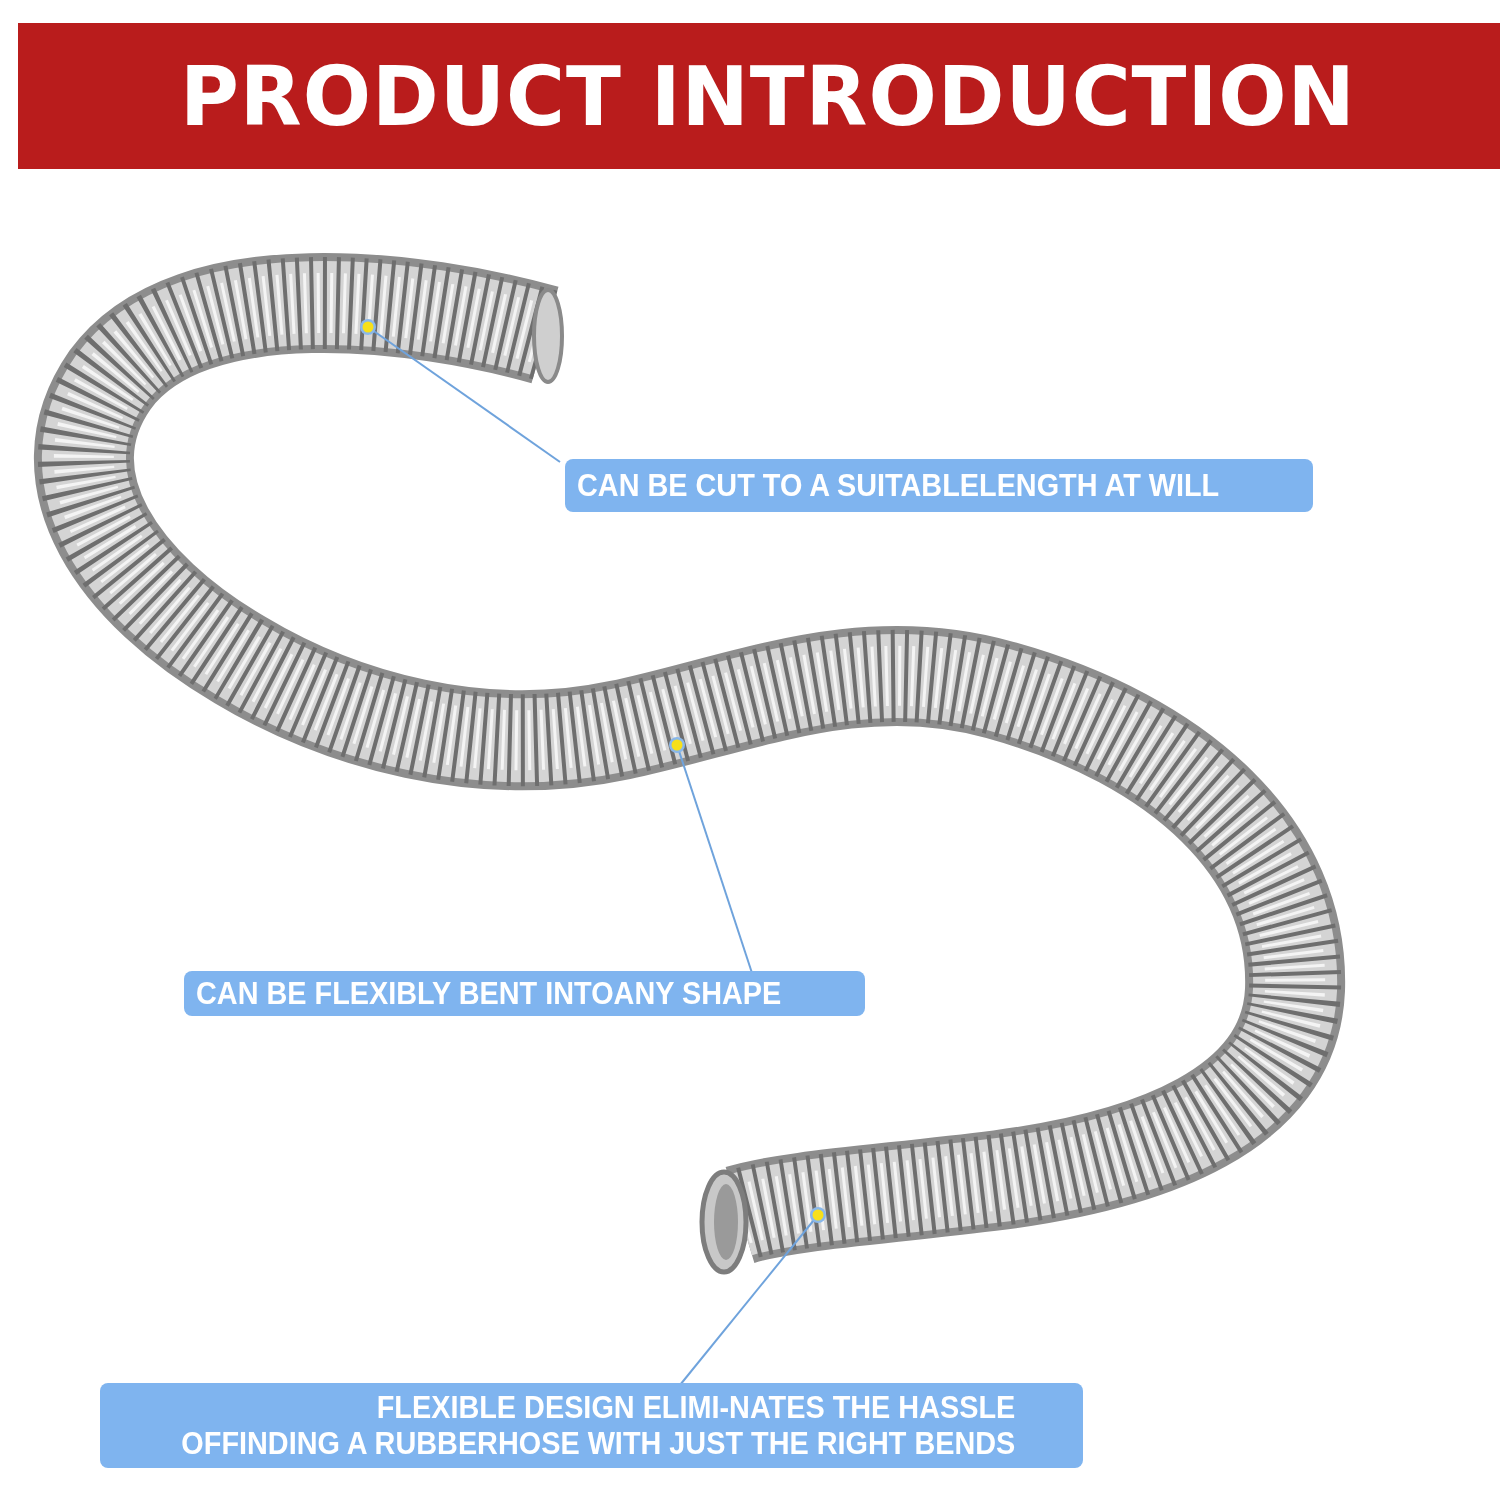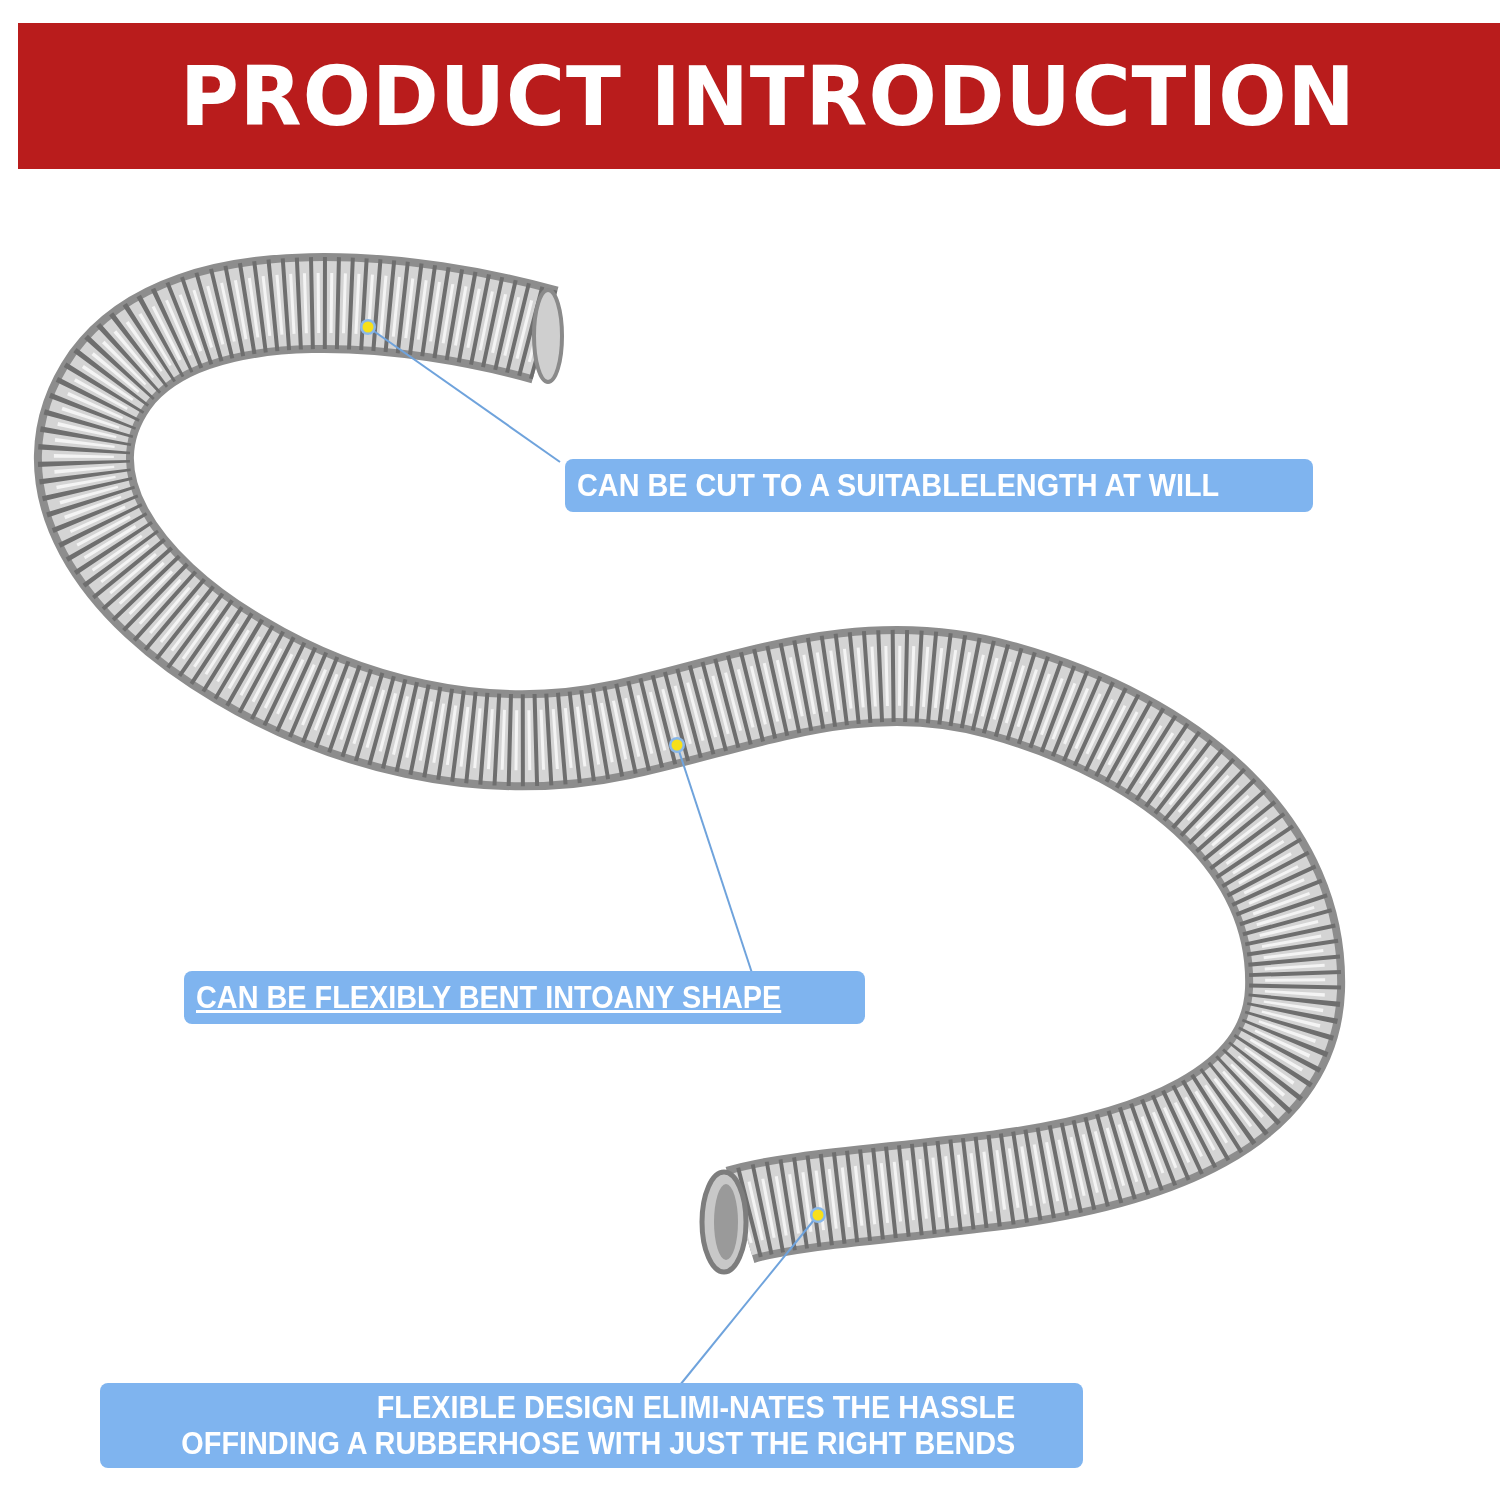--- a/index.html
+++ b/index.html
@@ -16,21 +16,21 @@
     white-space: nowrap;
   }
   .hose-svg { position: absolute; left: 0; top: 0; width: 1500px; height: 1500px; }
   .callout {
     position: absolute; background: #7fb4ef; color: #ffffff; border-radius: 8px;
     font-weight: bold; font-family: "Liberation Sans", sans-serif;
     box-sizing: border-box; white-space: nowrap;
     display: flex; flex-direction: column; justify-content: center; margin-left: 40px;
   }
   .callout-1 { left: 525px; top: 459px; width: 748px; height: 53px; font-size: 31px; padding-left: 12px; }
-  .callout-2 { left: 144px; top: 971px; width: 681px; height: 53px; font-size: 31px; padding-left: 12px; text-decoration: underline; }
+  .callout-2 { left: 144px; top: 971px; width: 681px; height: 45px; font-size: 31px; padding-left: 12px; }
   .callout-3 { left: 60px; top: 1383px; width: 983px; height: 85px; font-size: 31px; padding-left: 16px; line-height: 36px; text-align: right; }
   .callout span { display: block; transform: scaleX(0.93); transform-origin: left center; }
 </style>
 </head>
 <body>
 
 <div class="banner">
   <div class="banner-title">PRODUCT INTRODUCTION</div>
 </div>
 

